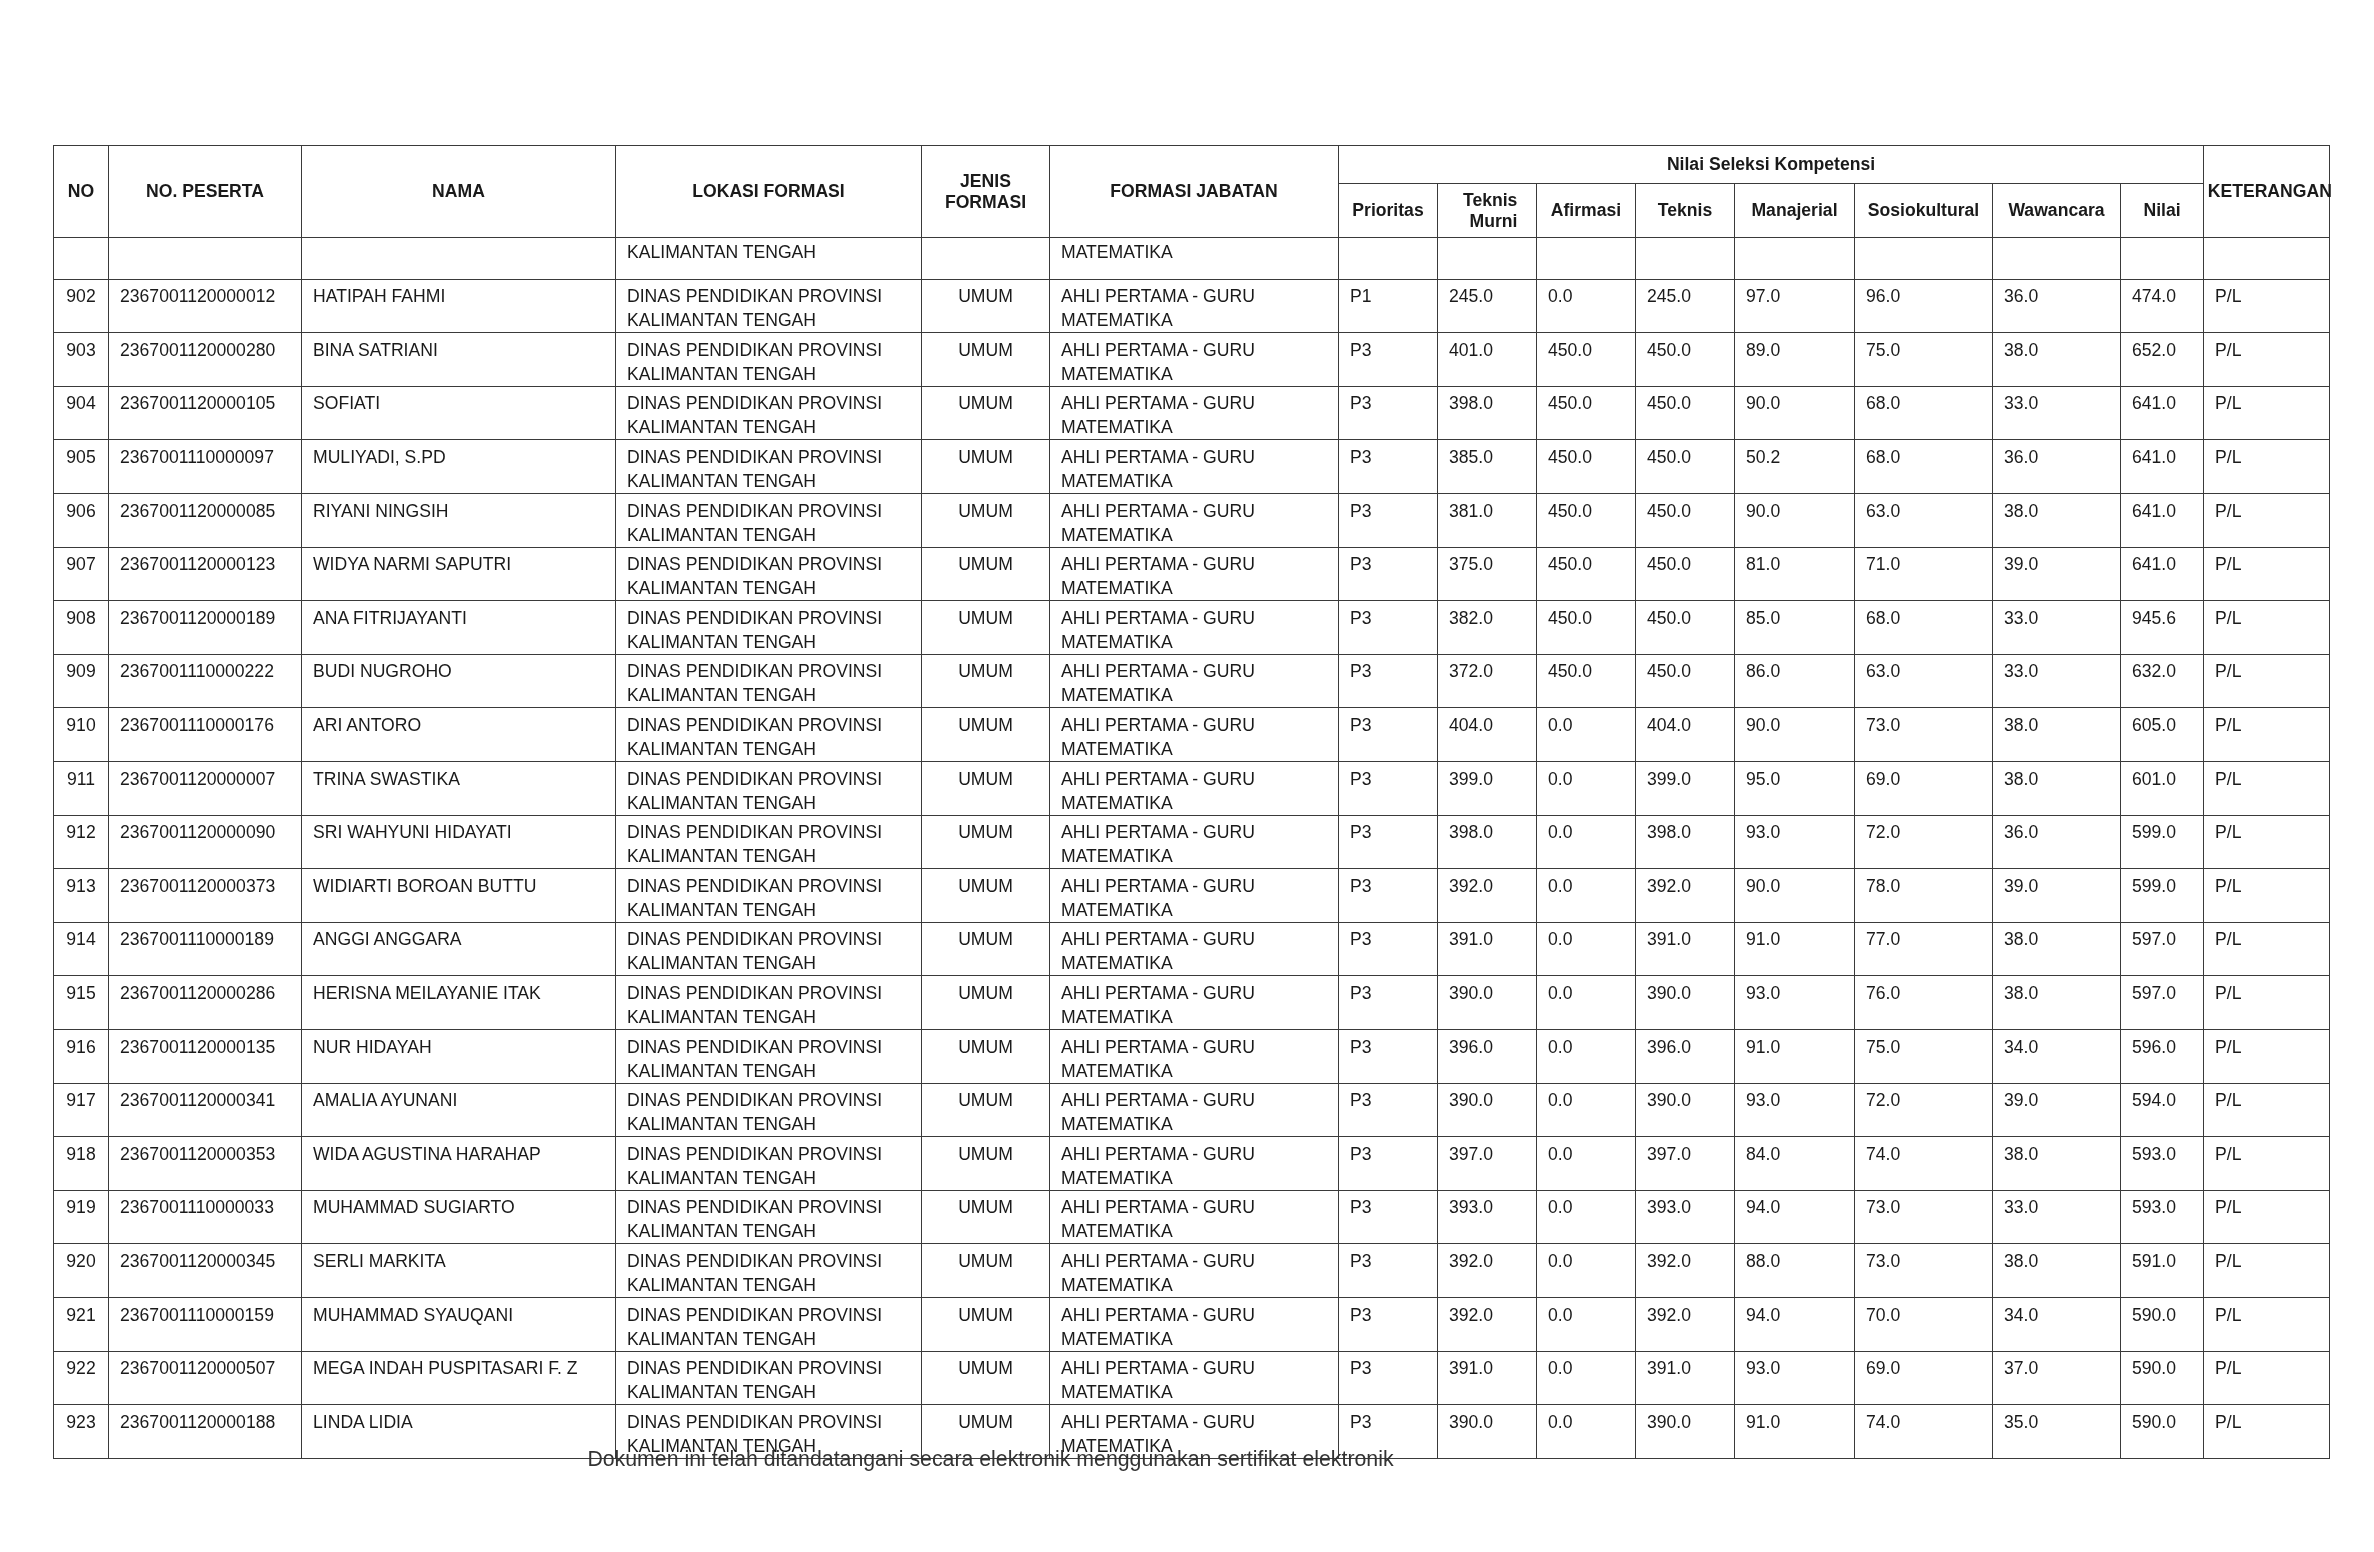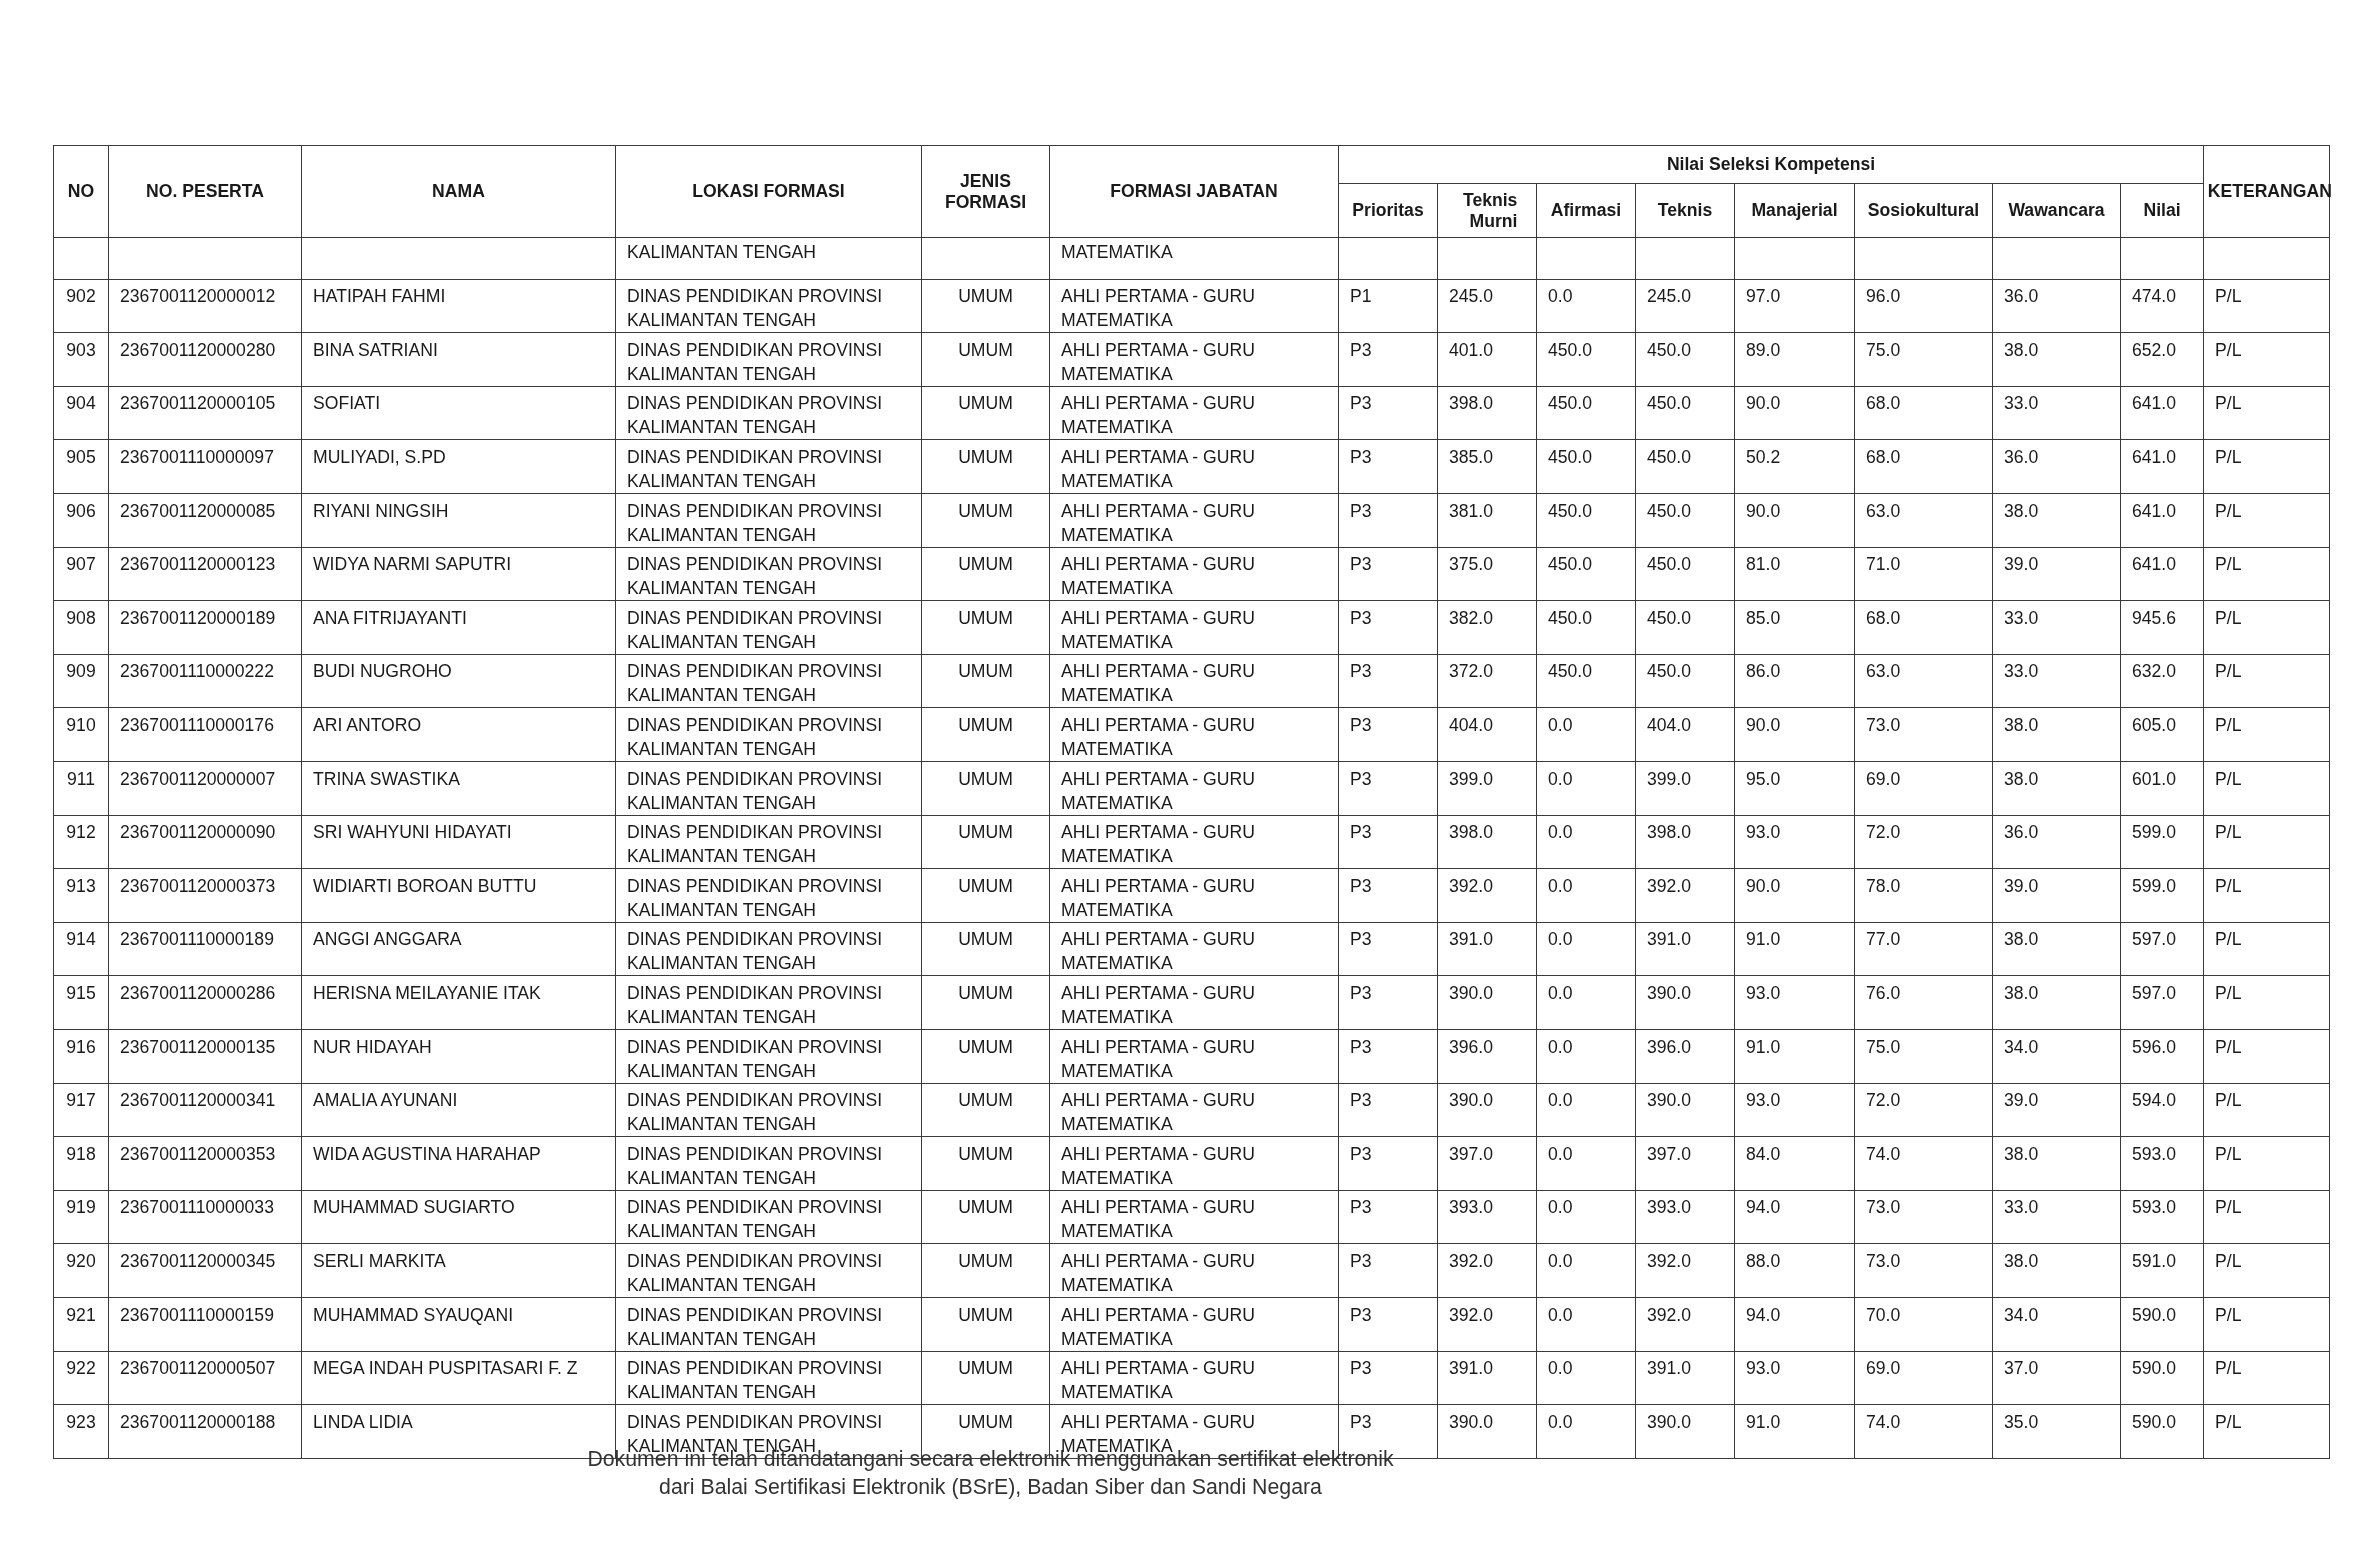--- a/index.html
+++ b/index.html
@@ -591,15 +591,14 @@
         <td>74.0</td>
         <td>35.0</td>
         <td>590.0</td>
         <td>P/L</td>
       </tr>
     </tbody>
 </table>
 
 <div class="footer">
   <div>Dokumen ini telah ditandatangani secara elektronik menggunakan sertifikat elektronik</div>
-  <div>dari Balai Sertifikasi Elektronik (BSrE), Badan Siber dan Sandi Negara</div>
 </div>
 
 
 </body></html>

